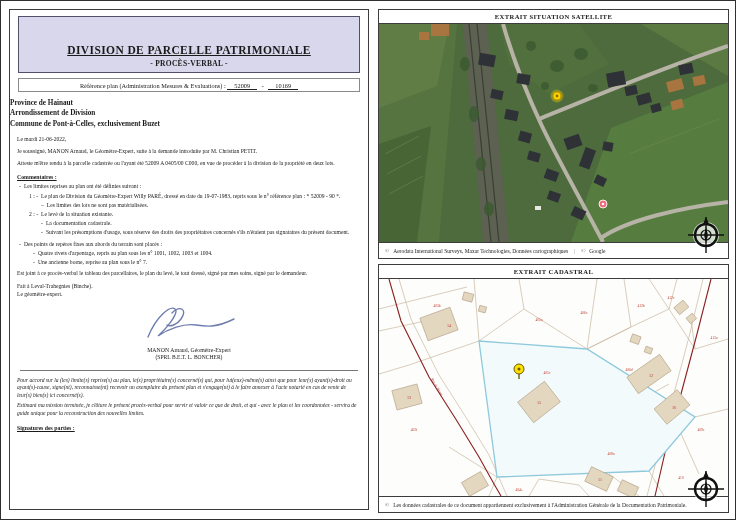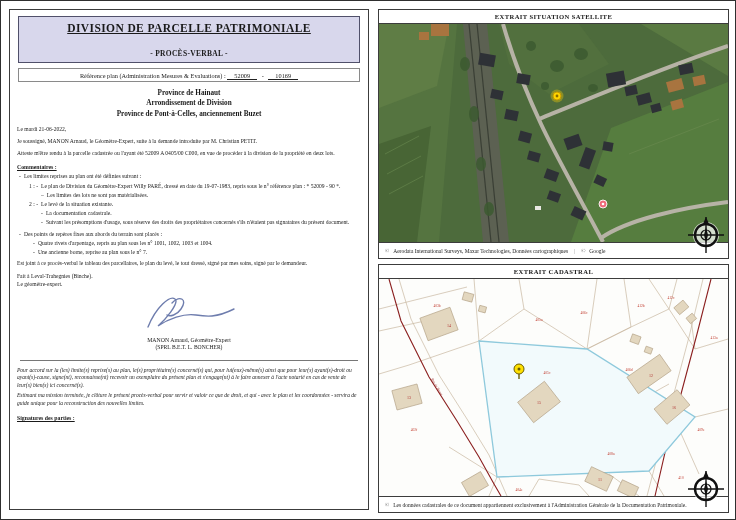--- a/index.html
+++ b/index.html
@@ -3,26 +3,26 @@
 <meta charset="utf-8">
 <style>
   html,body{margin:0;padding:0;background:#ffffff;}
   *{box-sizing:border-box;}
   .frame{position:relative;width:736px;height:520px;background:#ffffff;border:1px solid #2f2f2f;overflow:hidden;
          font-family:"Liberation Serif","DejaVu Serif",serif;color:#1a1a1a;}
 
   
   .doc{position:absolute;left:8px;top:8px;width:360px;height:501px;background:#fff;border:1px solid #3c3c3c;}
   .doc-header{margin:6px 8px 0;border:1px solid #50506a;background:#d8d7ec;text-align:center;padding:5px 2px 4px;}
-  .doc-title{font-size:11.5px;font-weight:bold;text-decoration:underline;letter-spacing:.4px;}
-  .doc-subtitle{font-size:7.5px;font-weight:bold;margin-top:15px;letter-spacing:.3px;}
+  .doc-title{font-size:11.5px;font-weight:bold;text-decoration:underline;letter-spacing:.4px;margin-top:22px;}
+  .doc-subtitle{font-size:7.5px;font-weight:bold;margin-top:3px;letter-spacing:.3px;}
   .ref-box{margin:5px 8px 0;border:1px solid #8a8a8a;text-align:center;padding:3px 0 2px;font-size:6.3px;}
   .ref-val{border-bottom:.8px solid #222;padding:0 7px;}
   .ref-sep{padding:0 3px;}
-  .loc{line-height:1.45;text-align:center;font-weight:bold;font-size:7.2px;margin-top:6px;}
+  .loc{line-height:1.45;text-align:left;font-weight:bold;font-size:7.2px;margin-top:6px;}
   .body-text{margin:7px 7px 0;font-size:5.6px;line-height:1.35;}
   .bline{margin-top:4.5px;}
   .h-ul{font-weight:bold;text-decoration:underline;font-size:5.8px;margin-top:6px;}
   .row{display:flex;margin-top:1.6px;}
   .row .m{flex:0 0 auto;white-space:pre;}
   .row .t{flex:1 1 auto;padding-left:3px;}
   .lvl1{padding-left:2px;}
   .lvl2{padding-left:12px;}
   .lvl3{padding-left:24px;}
   .lvl2b{padding-left:16px;}
@@ -63,21 +63,21 @@
     <div class="ref-box">
       <span>Référence plan (Administration Mesures &amp; Evaluations) :</span>
       <span class="ref-val">52009</span>
       <span class="ref-sep">-</span>
       <span class="ref-val">10169</span>
     </div>
 
     <div class="loc">
       <div>Province de Hainaut</div>
       <div>Arrondissement de Division</div>
-      <div>Province de Pont-à-Celles, anciennement Buzet</div>
+      <div>Commune de Pont-à-Celles, exclusivement Buzet</div>
     </div>
 
     <div class="body-text">
       <div class="bline">Le mardi 21-06-2022,</div>
       <div class="bline">Je soussigné, MANON Arnaud, le Géomètre-Expert, suite à la demande introduite par M. Christian PETIT.</div>
       <div class="bline">Atteste m'être rendu à la parcelle cadastrée ou l'ayant été 52009 A 0405/00 C000, en vue de procéder à la division de la propriété en deux lots.</div>
 
       <div class="h-ul">Commentaires :</div>
 
       <div class="row lvl1">

